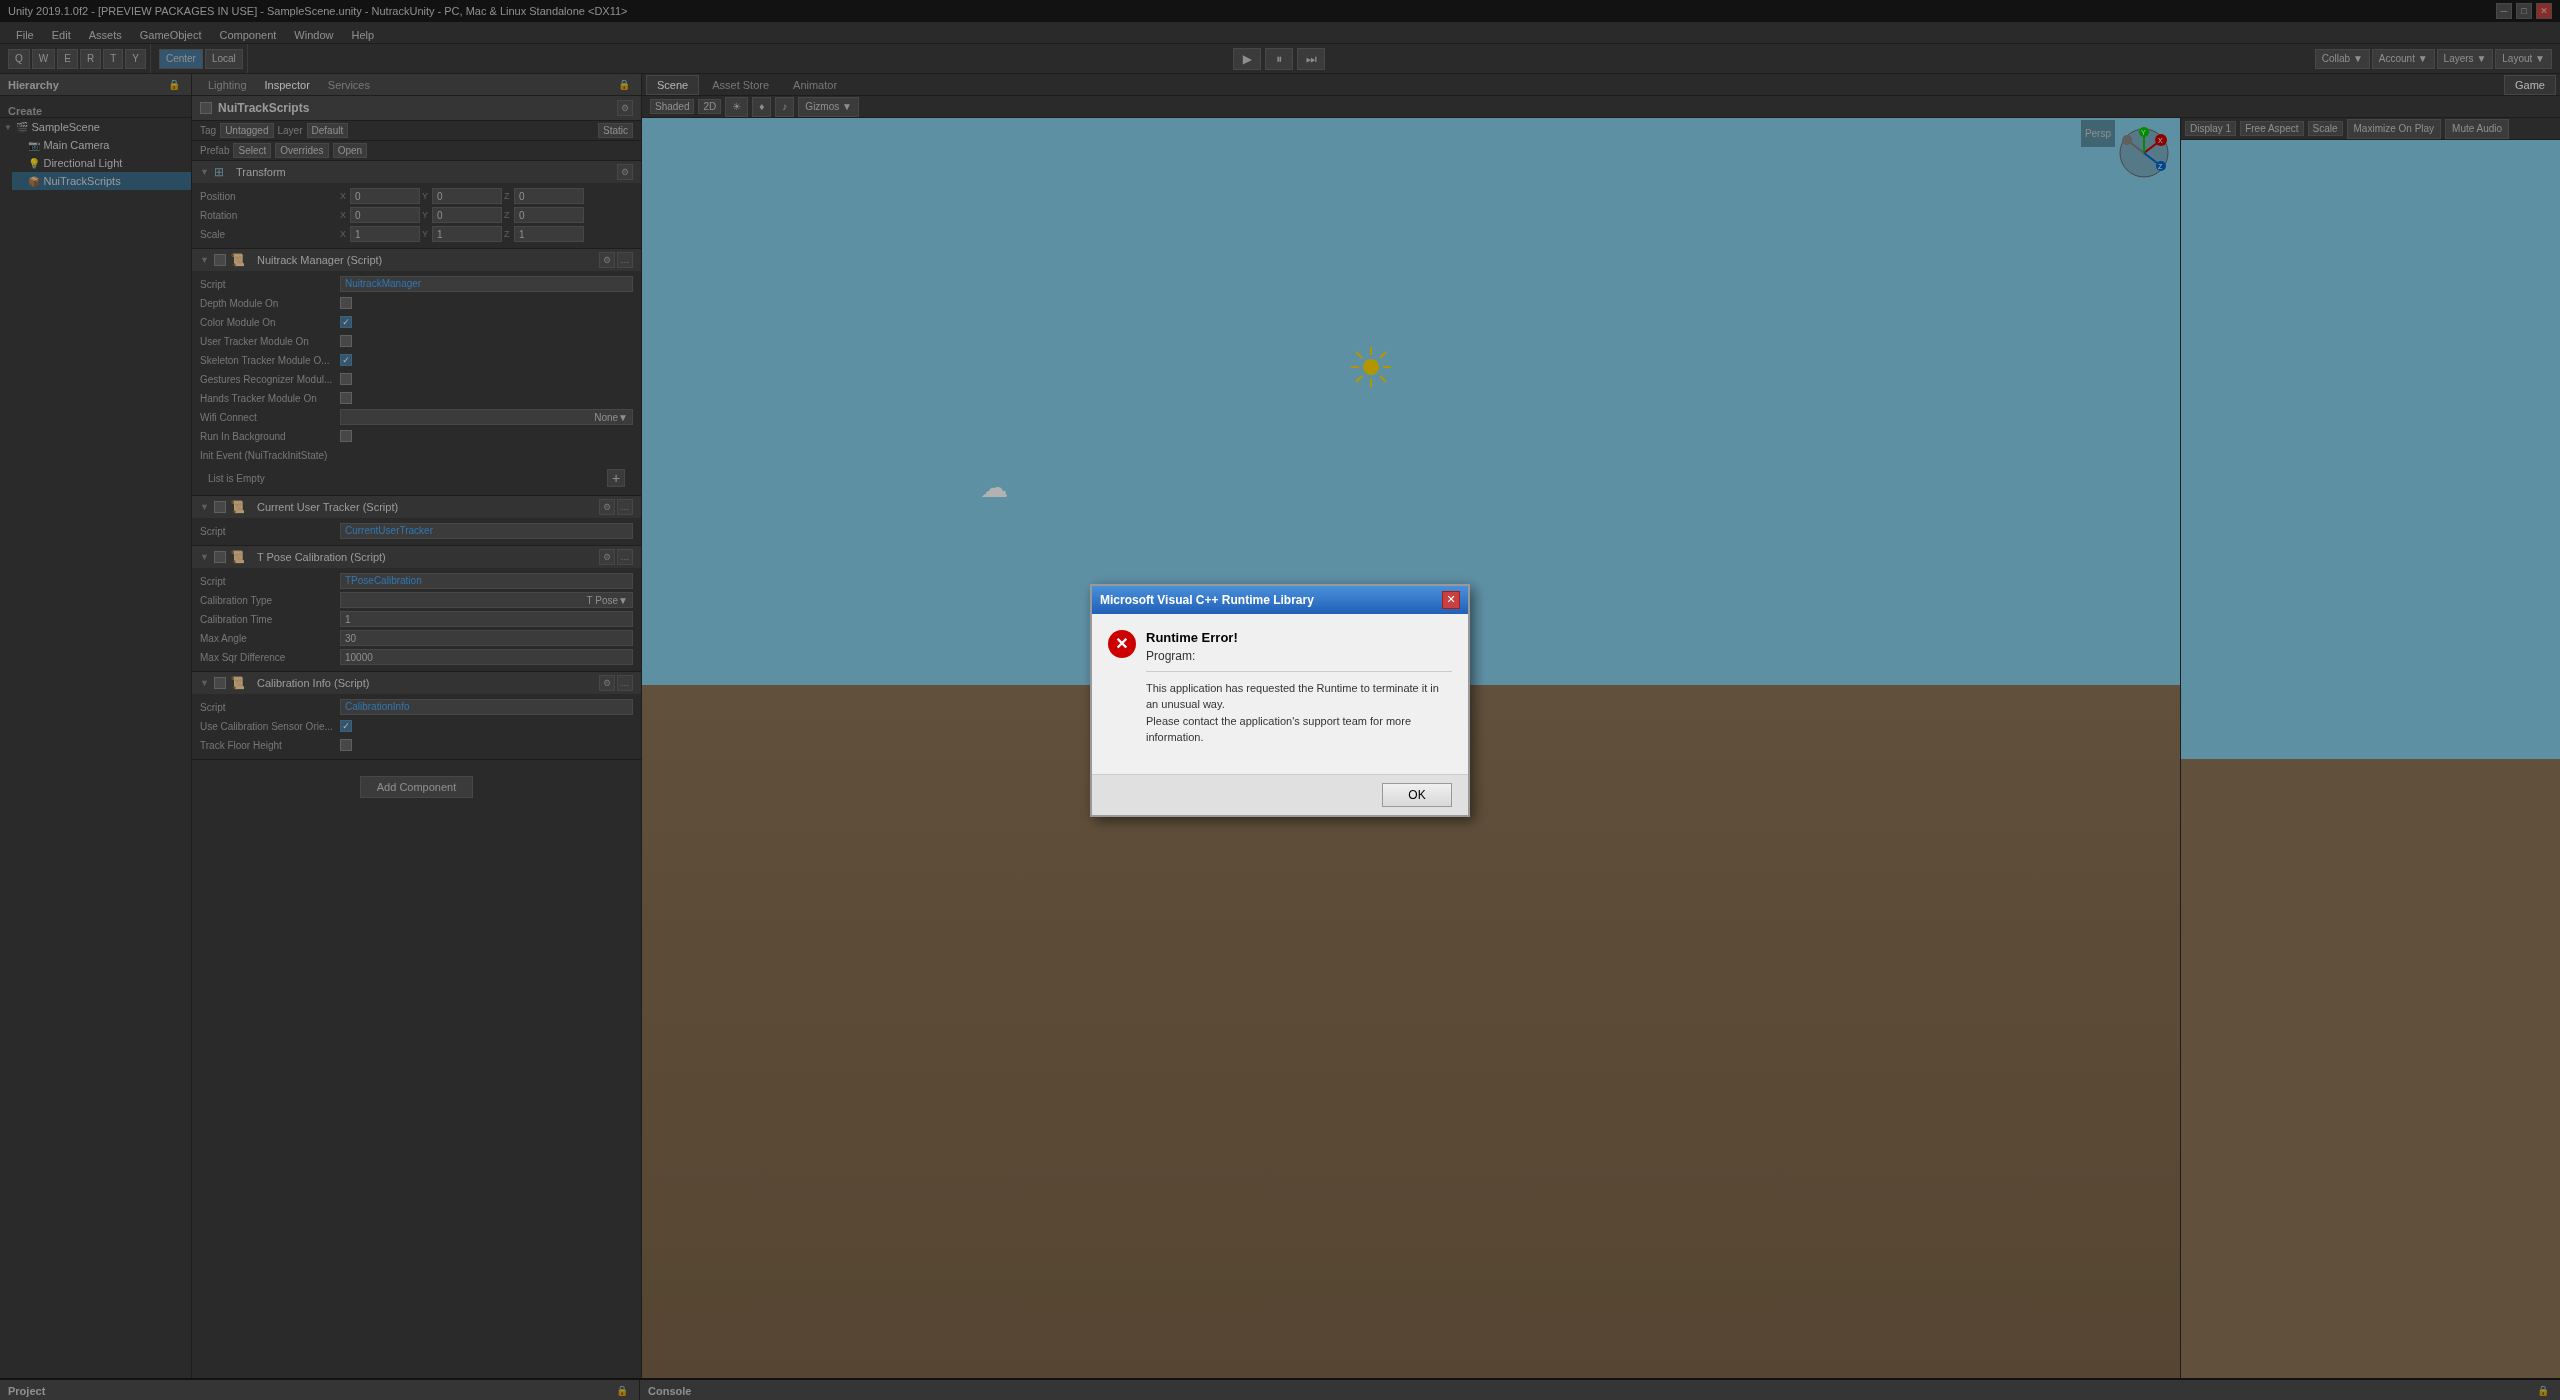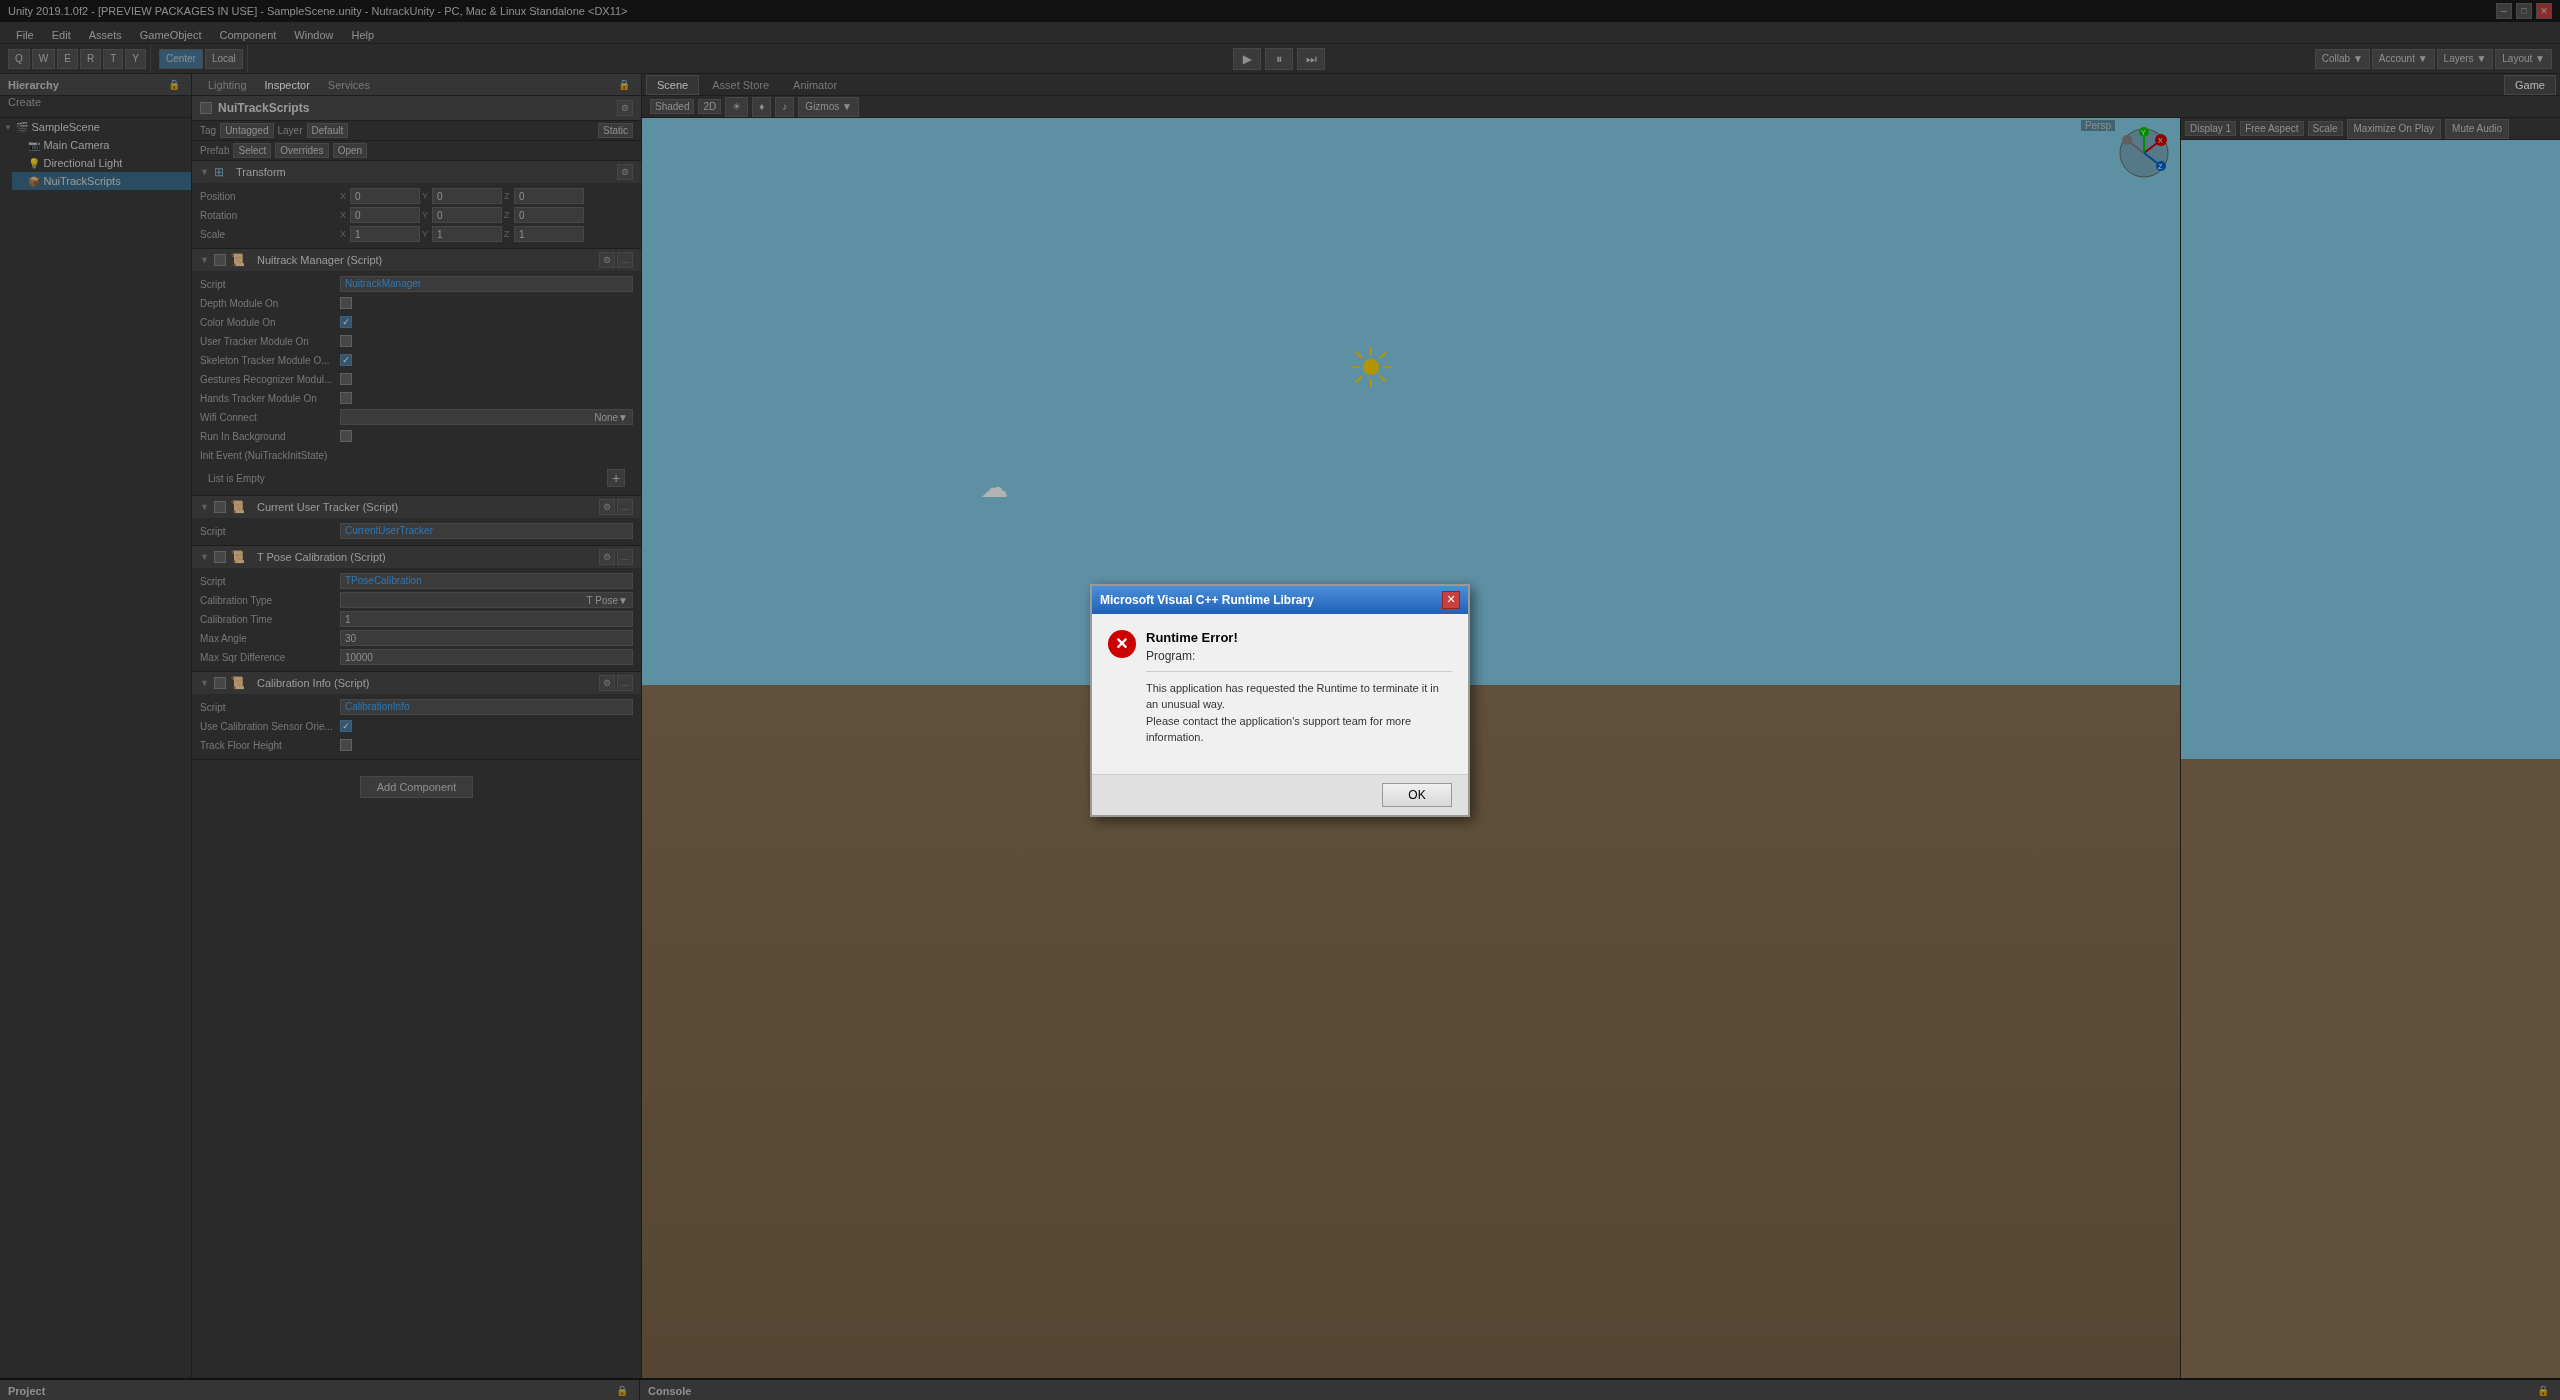--- a/index.html
+++ b/index.html
@@ -174,25 +174,26 @@
       cursor: pointer;
     }
     .hierarchy-item.selected { background: #3d6e8c; }
     .hierarchy-indent { margin-left: 12px; }
     .expand-icon { color: #888; font-size: 8px; margin-right: 2px; width: 10px; }
     .gameobj-icon { margin-right: 3px; font-size: 10px; }
     .create-bar {
       background: #3d3d3d;
       height: 22px;
       display: flex;
-      align-items: flex-start;
+      align-items: flex-end;
       padding: 0 8px;
       font-size: 11px;
       color: #aaa;
       border-bottom: 1px solid #2a2a2a;
+      font-weight: bold;
     }
 
     
     .inspector-panel {
       width: 450px;
       background: #3d3d3d;
       border-right: 1px solid #2a2a2a;
       display: flex;
       flex-direction: column;
       overflow-y: auto;
@@ -991,21 +992,21 @@
               <circle cx="10" cy="14" r="5" fill="#888"></circle>
               <line x1="27" y1="27" x2="27" y2="6" stroke="#00cc00" stroke-width="2"></line>
               <circle cx="27" cy="6" r="5" fill="#00cc00"></circle>
               <text x="24" y="9" fill="white" font-size="7">Y</text>
               <line x1="27" y1="27" x2="44" y2="40" stroke="#0066cc" stroke-width="2"></line>
               <circle cx="44" cy="40" r="5" fill="#0066cc"></circle>
               <text x="41" y="43" fill="white" font-size="7">Z</text>
             </svg>
           </div>
 
-          <div style="position:absolute;top:2px;right:65px;font-size:10px;color:#ccc;background:rgba(0,0,0,0.3);padding:0 4px;margin-left:36px;">Persp</div>
+          <div style="position:absolute;top:2px;right:65px;font-size:10px;color:#ccc;background:rgba(0,0,0,0.3);padding:8px 4px;margin-left:36px;">Persp</div>
         </div>
       </div>
 
       <div class="game-panel">
 
         <div style="background:#3d3d3d;height:22px;display:flex;align-items:center;padding:0 4px;gap:4px;border-bottom:1px solid #2a2a2a;">
           <div class="dropdown-mini">Display 1</div>
           <div class="dropdown-mini">Free Aspect</div>
           <div class="dropdown-mini">Scale</div>
           <div class="toolbar-btn">Maximize On Play</div>

